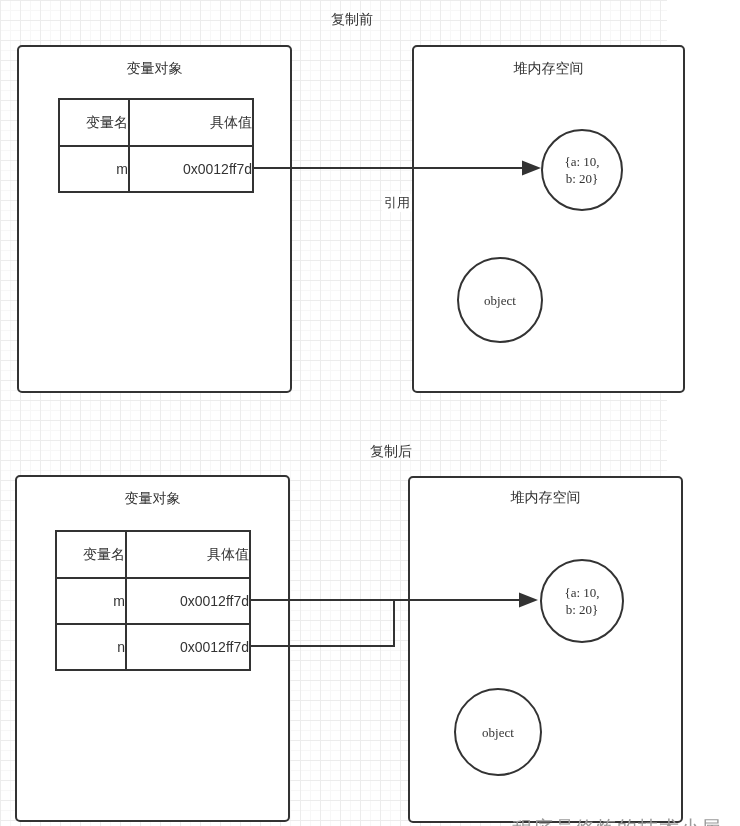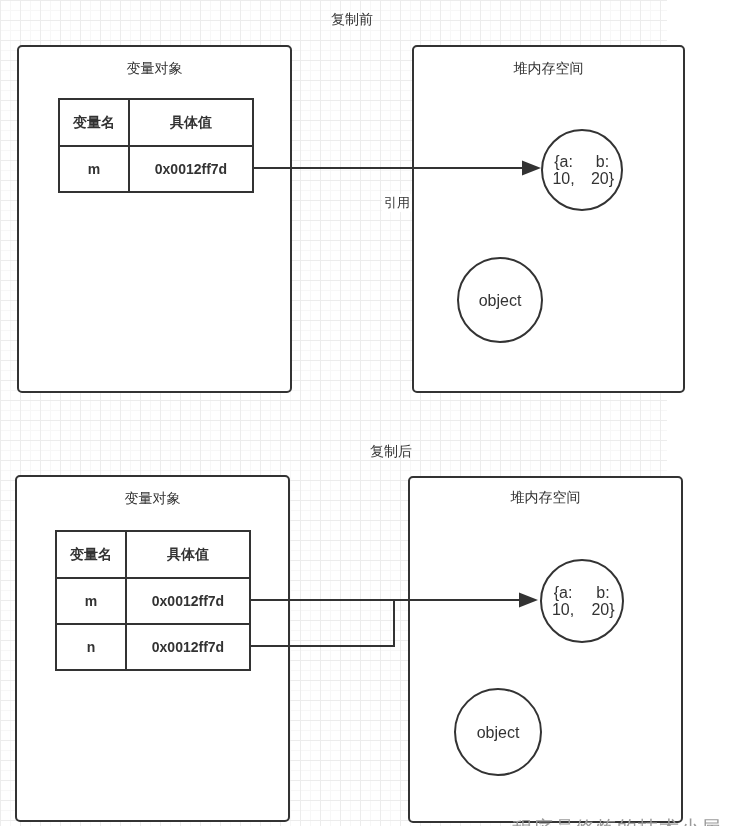--- a/index.html
+++ b/index.html
@@ -44,44 +44,46 @@
     color: #333;
   }
   table.var-table {
     position: absolute;
     border-collapse: collapse;
     background: #fff;
     table-layout: fixed;
   }
   .var-table th, .var-table td {
     border: 2px solid #333;
-    text-align: center;
+    text-align: right;
     vertical-align: middle;
     font-size: 14px;
-    font-weight: bold;
+    font-weight: normal;
     color: #333;
     padding: 0;
   }
   .col-name  { width: 68px; }
   .col-value { width: 122px; }
   .row-h { height: 47px; }
   .row-d { height: 46px; }
   .circle {
     position: absolute;
     background: #fff;
     border: 2px solid #333;
     border-radius: 50%;
     box-sizing: border-box;
     display: flex;
+    flex-direction: column;
     align-items: center;
     justify-content: center;
-    font-size: 16px;
+    font-size: 13px;
     line-height: 17px;
     color: #333;
     text-align: center;
+    font-family: Liberation Serif, serif;
   }
   svg.arrow-layer {
     position: absolute;
     top: 0; left: 0;
     pointer-events: none;
   }
   .arrow-line { stroke: #333333; stroke-width: 2; fill: none; }
   .arrow-head { fill: #333333; stroke: none; }
   .ref-label {
     position: absolute;

